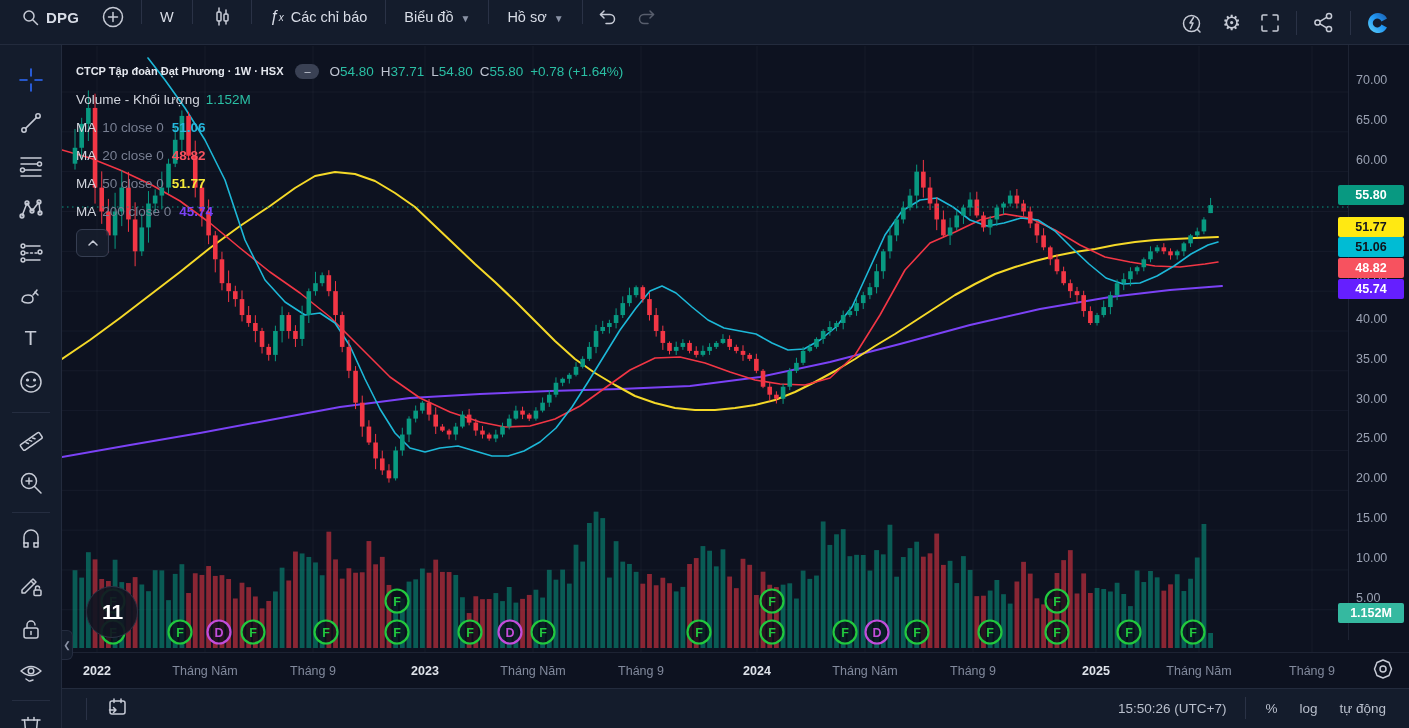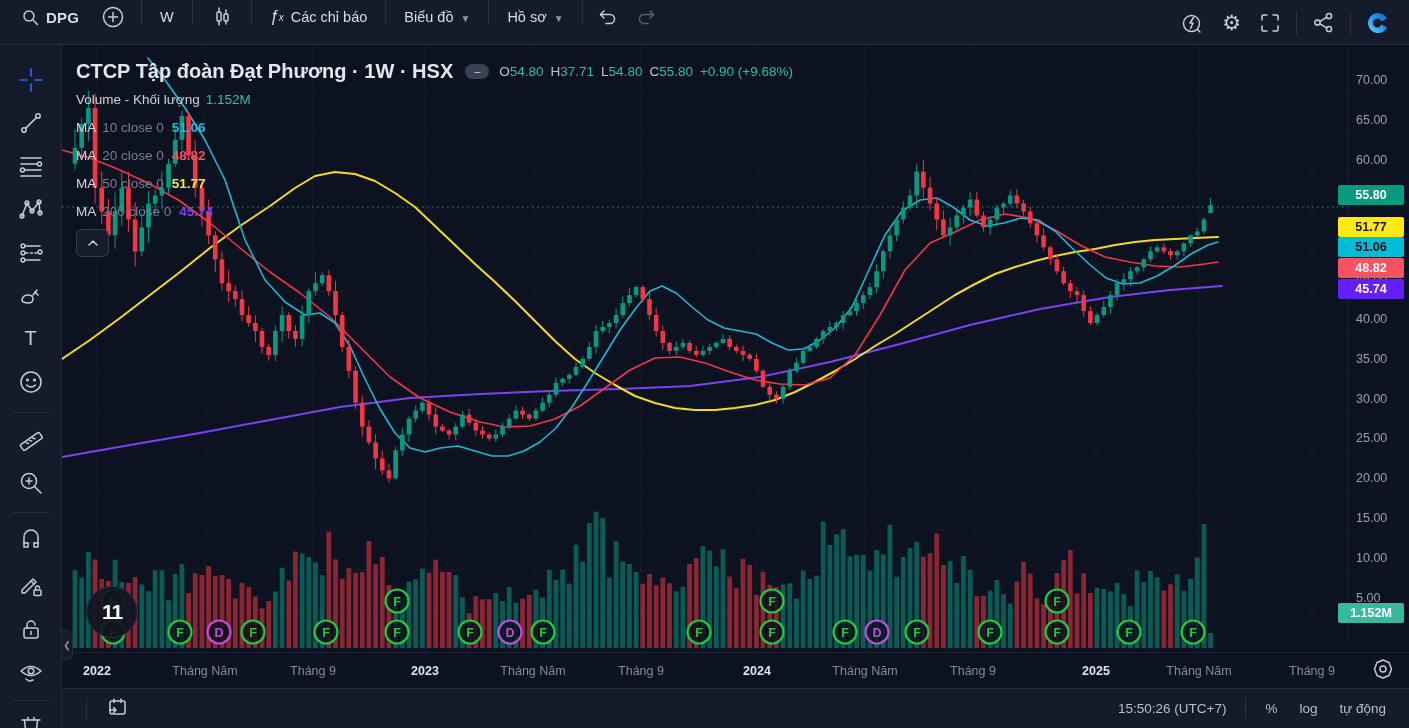--- a/index.html
+++ b/index.html
@@ -32,21 +32,21 @@
                  background:#141c2c; border:1px solid #252d40; border-left:none;
                  border-radius:0 6px 6px 0; color:#8b93a6; font-size:9px;
                  display:flex; align-items:center; justify-content:center; cursor:pointer; z-index:26; }
 
   
   #chart-svg { position:absolute; left:62px; top:46px; z-index:1; cursor:crosshair; }
 
   
   #legend { position:absolute; left:76px; top:57px; z-index:10; color:#d1d4dc; }
   .lg-row { display:flex; align-items:center; height:28px; font-size:13.5px; white-space:nowrap; }
-  #lg-title { font-size:20px; font-weight:bold; color:#e4e7ee; }
+  #lg-title { font-size:11px; font-weight:bold; color:#e4e7ee; }
   .lg-pill { display:inline-flex; align-items:center; justify-content:center; width:24px; height:15px;
              background:#3a4154; border-radius:8px; color:#cdd2dd; font-size:11px; line-height:1;
              margin:0 10px 0 12px; cursor:pointer; }
   .ohlc { display:flex; gap:7px; font-size:13.5px; }
   .ohlc .k { color:#bfc5d2; }
   .ohlc .v { color:#2abfa4; }
   .lg-name { color:#d1d4dc; margin-right:6px; }
   .lg-params { color:#787f92; margin-right:8px; }
   .lg-val-volume { color:#2abfa4; }
   #legend-collapse { margin-top:4px; width:33px; height:28px; background:rgba(24,30,46,.85);
@@ -970,21 +970,21 @@
 
   <div id="legend">
     <div class="lg-row">
       <span id="lg-title">CTCP Tập đoàn Đạt Phương · 1W · HSX</span>
       <span class="lg-pill">–</span>
       <span class="ohlc">
         <span><span class="k">O</span><span class="v">54.80</span></span>
         <span><span class="k">H</span><span class="v">37.71</span></span>
         <span><span class="k">L</span><span class="v">54.80</span></span>
         <span><span class="k">C</span><span class="v">55.80</span></span>
-        <span class="v">+0.90 (+9.68%)</span>
+        <span class="v">+0.78 (+1.64%)</span>
       </span>
     </div>
     <div class="lg-row">
       <span class="lg-name">Volume - Khối lượng</span>
       <span class="lg-val-volume">1.152M</span>
     </div>
     <div id="ma-rows">
         <div class="lg-row">
           <span class="lg-name">MA</span>
           <span class="lg-params">10 close 0</span>

